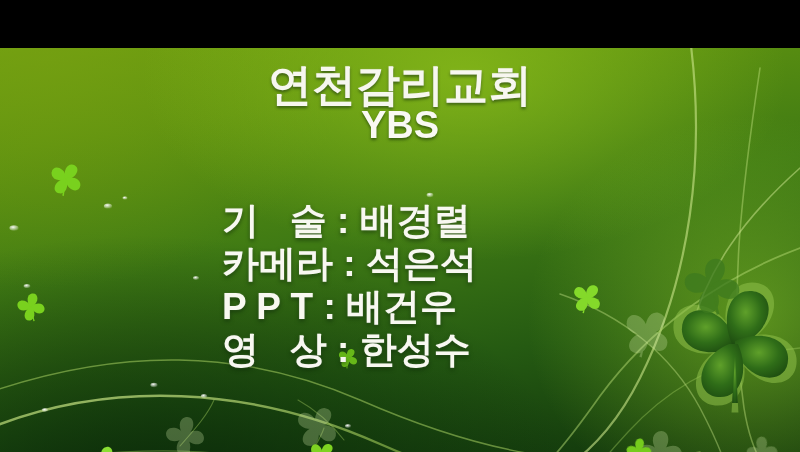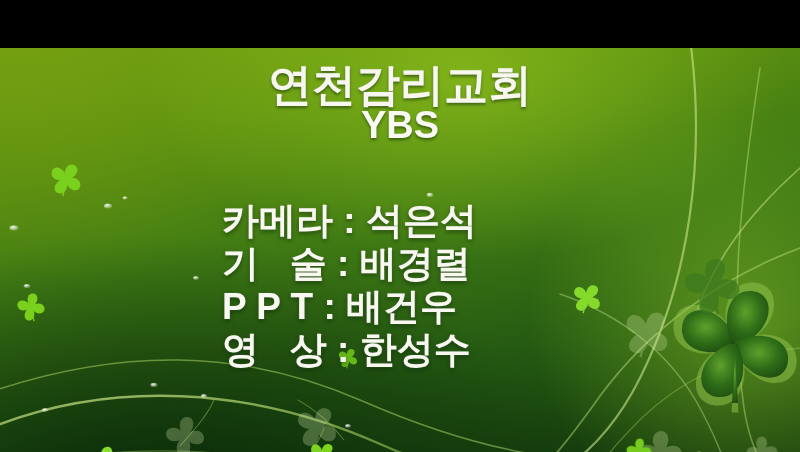--- a/index.html
+++ b/index.html
@@ -197,19 +197,19 @@
       </g>
     </svg>
   </div>
 
   <div class="title-wrap">
     <div class="title-main">연천감리교회</div>
     <div class="title-sub">YBS</div>
   </div>
 
   <div class="credits">
+    <div class="credit-line">기   술 : 배경렬</div>
     <div class="credit-line">카메라 : 석은석</div>
-    <div class="credit-line">기   술 : 배경렬</div>
     <div class="credit-line">P P T : 배건우</div>
     <div class="credit-line">영   상 : 한성수</div>
   </div>
 
 </div>
 
 </body></html>

